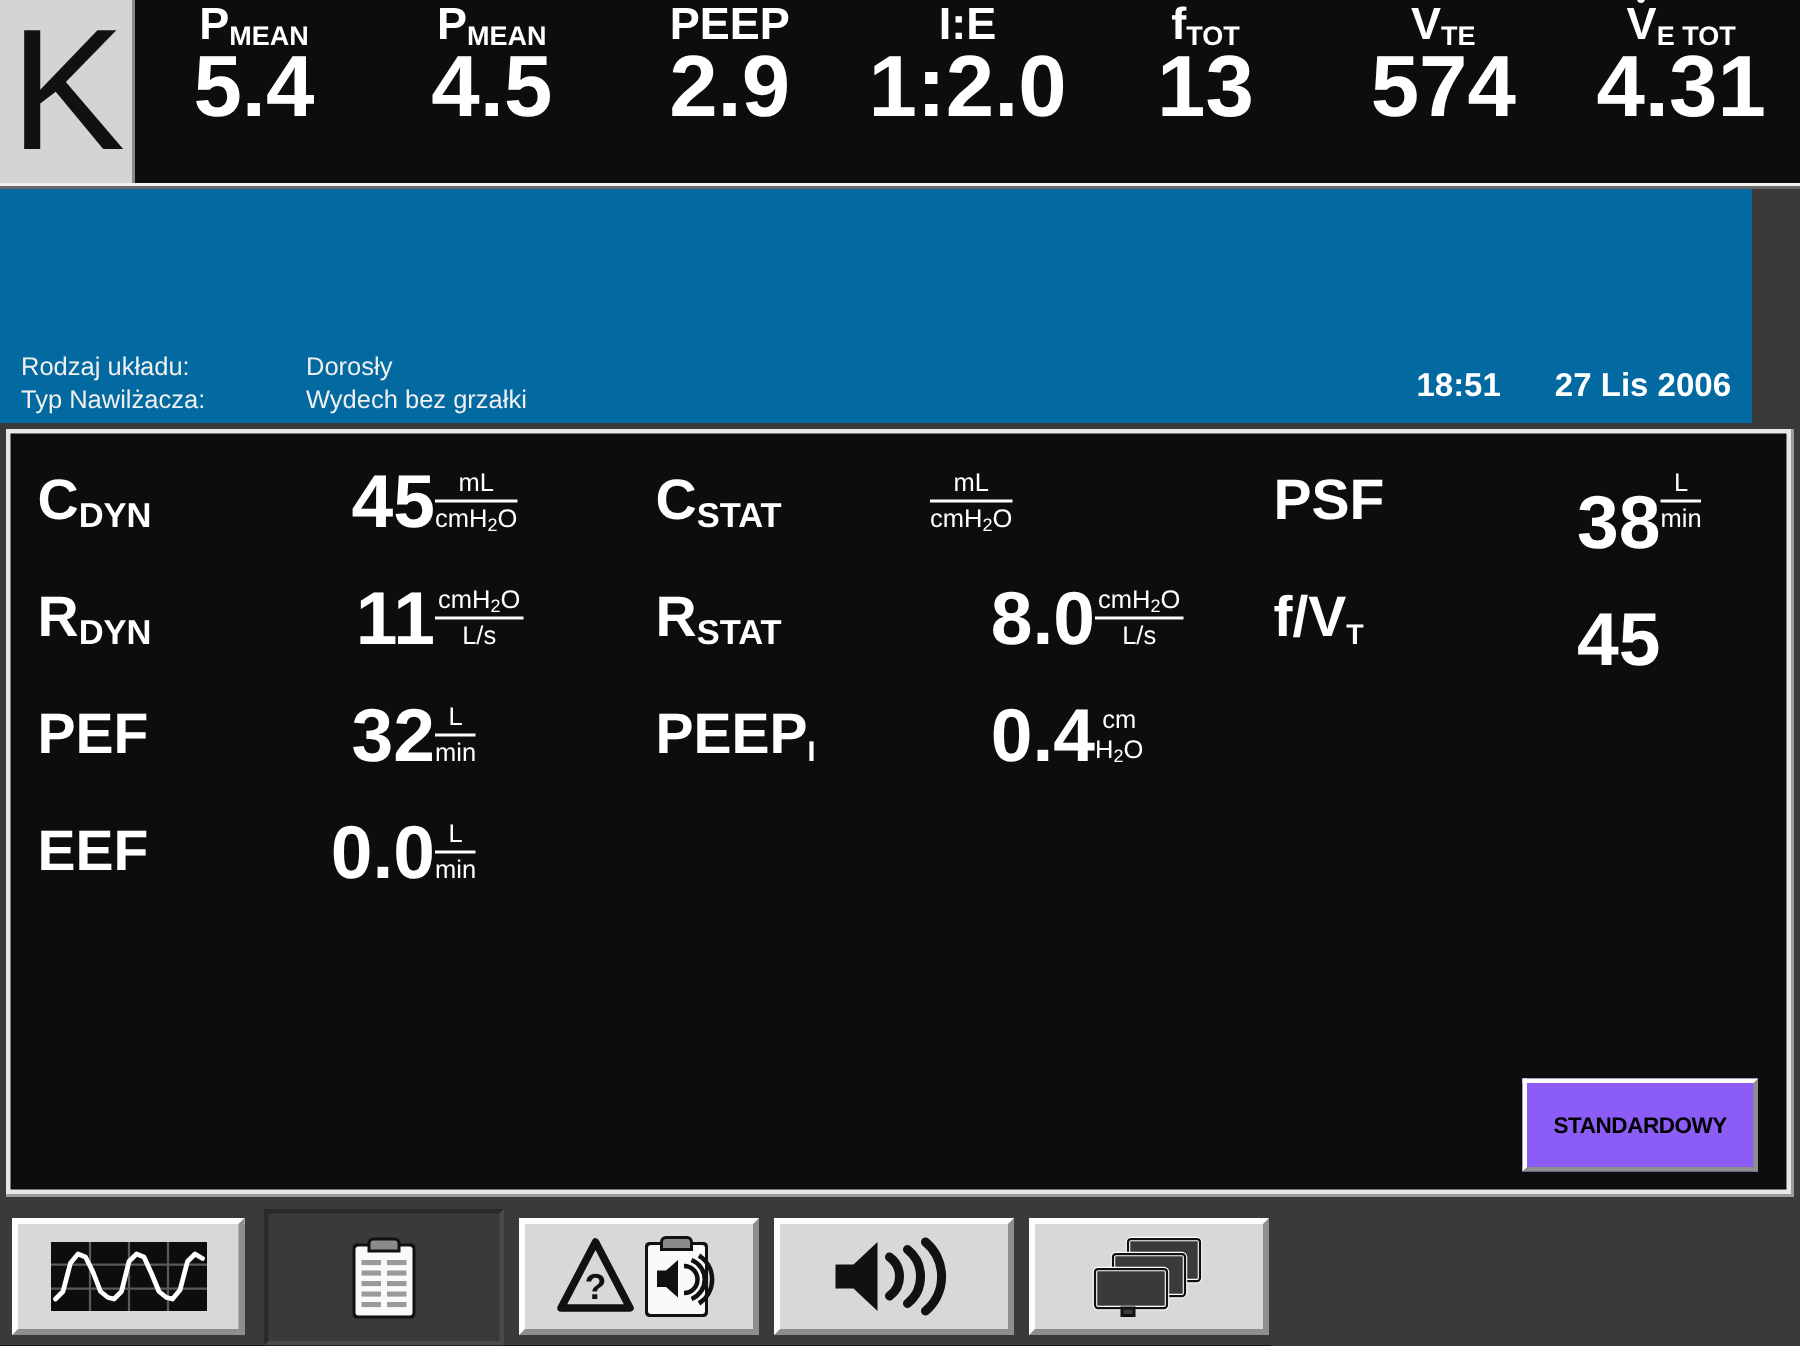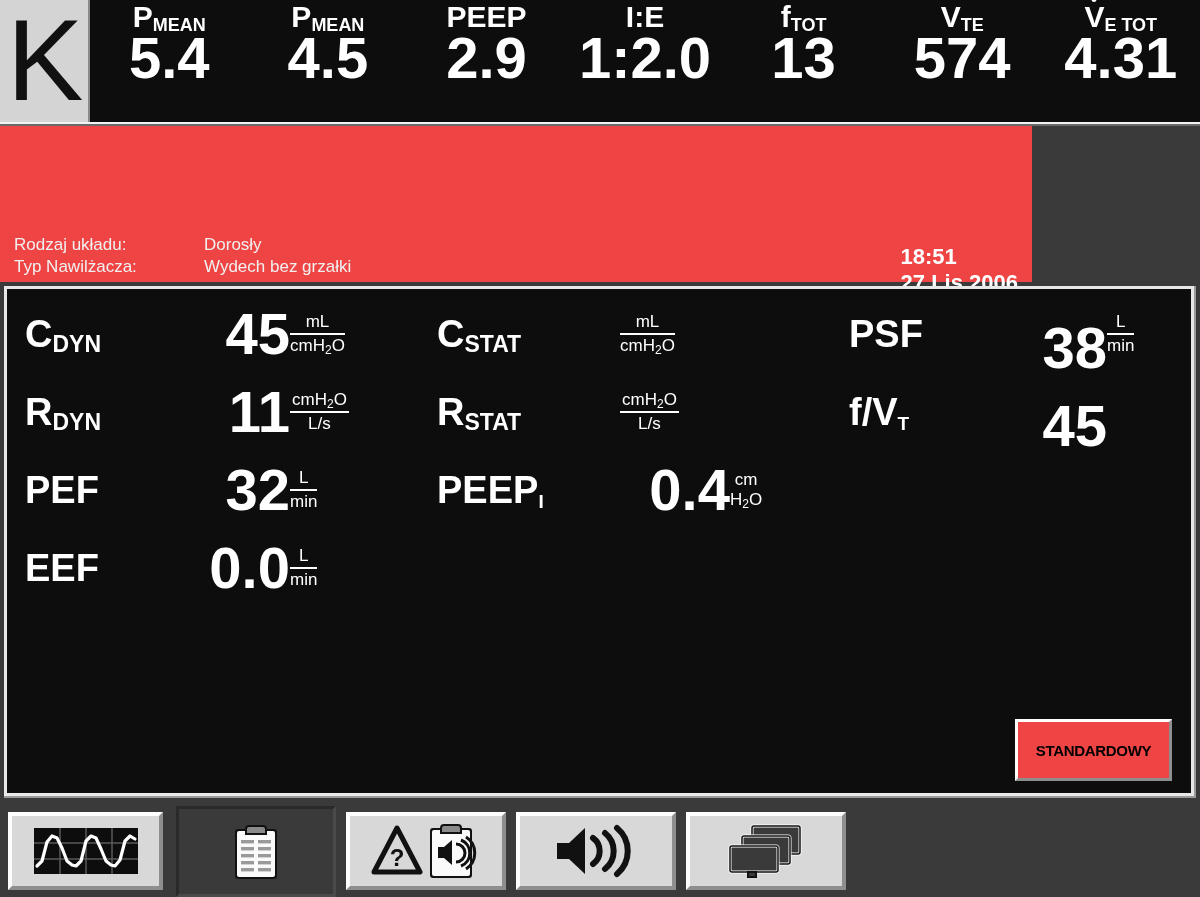--- a/index.html
+++ b/index.html
@@ -100,44 +100,44 @@
     position: absolute;
     left: 0; top: 122px;
     width: 1200px; height: 4px;
     background: linear-gradient(to bottom, #f2f2f2 0px, #f2f2f2 2px, #6a6a6a 2px, #6a6a6a 4px);
   }
 
   
   #info-panel {
     position: absolute;
     left: 0; top: 126px;
-    width: 1032px;
+    width: 1168px;
     height: 156px;
-    background: #ef4444;
+    background: #0369a1;
   }
   #info-left {
     position: absolute;
     left: 14px;
     top: 108px;
     color: #f0f0f0;
     font-size: 17px;
     line-height: 22px;
   }
   .info-row { display: flex; }
   .info-key { width: 190px; }
   .info-val { }
   #info-time {
     position: absolute;
     right: 14px;
     top: 118px;
     color: #fff;
     font-size: 22px;
     font-weight: bold;
     display: flex;
-    flex-direction: column;
+    gap: 36px;
   }
 
   
   #main-outer {
     position: absolute;
     left: 4px; top: 286px;
     width: 1192px;
     height: 512px;
     background: #e8e8e8;
     padding: 3px;
@@ -192,21 +192,21 @@
     position: relative;
     top: 5px;
   }
   .m-label .sub-sm {
     font-size: 19px;
     font-weight: bold;
     position: relative;
     top: 5px;
   }
   .m-value {
-    font-size: 58px;
+    font-size: 50px;
     font-weight: bold;
     text-align: right;
     white-space: nowrap;
     line-height: 1;
   }
   .mcol.c1 .m-value { width: 93px; }
   .mcol.c2 .m-value { width: 110px; }
   .mcol.c3 .m-value { width: 90px; margin-top: 27px; }
 
   .m-unit {
@@ -234,21 +234,21 @@
     bottom: -3px;
   }
 
   
   #standard-button {
     position: absolute;
     right: 19px;
     bottom: 12px;
     width: 157px;
     height: 62px;
-    background: #ef4444;
+    background: #8b5cf6;
     border-top: 3px solid #fdfdfd;
     border-left: 3px solid #fdfdfd;
     border-right: 3px solid #8e8e8e;
     border-bottom: 3px solid #8e8e8e;
     box-sizing: border-box;
     display: flex;
     align-items: center;
     justify-content: center;
     color: #000;
     font-size: 15px;
@@ -429,20 +429,21 @@
               <div class="m-unit frac">
                 <span class="num">mL</span>
                 <span class="den">cmH<sub>2</sub>O</span>
               </div>
             </div>
             <div class="mrow">
               <div class="m-label">
                 <span>R</span>
                 <span class="sub">STAT</span>
               </div>
+              <div class="m-value">8.0</div>
               <div class="m-unit frac">
                 <span class="num">cmH<sub>2</sub>O</span>
                 <span class="den">L/s</span>
               </div>
             </div>
             <div class="mrow">
               <div class="m-label">
                 <span>PEEP</span>
                 <span class="sub-sm">I</span>
               </div>

